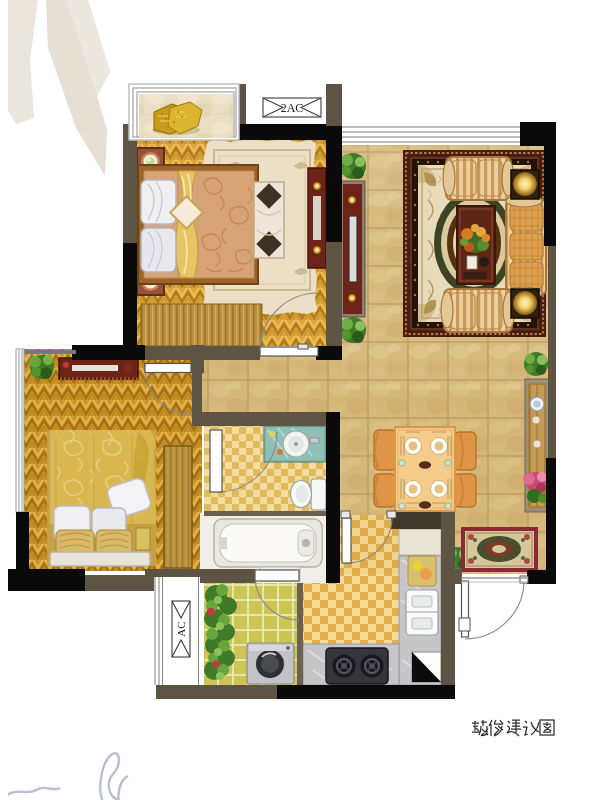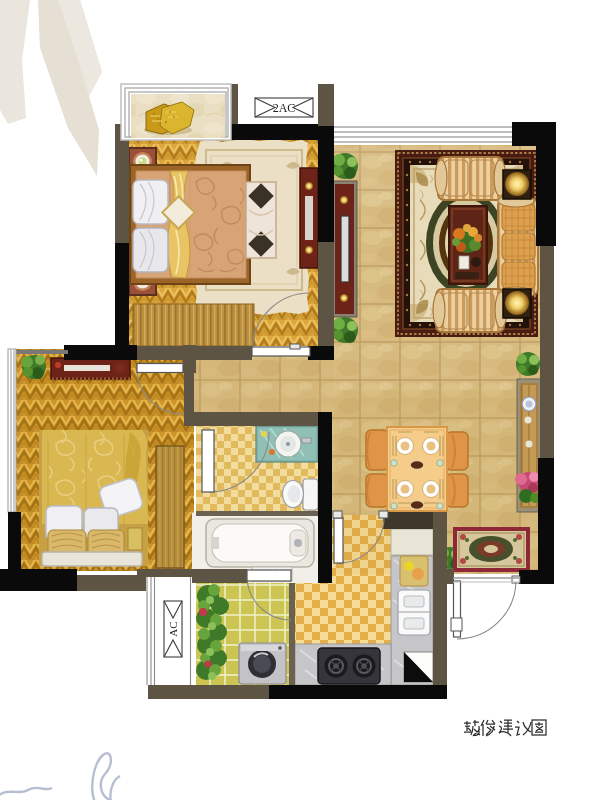--- a/index.html
+++ b/index.html
@@ -1,16 +1,16 @@
 <!DOCTYPE html>
 <html><head>
 <meta charset="utf-8">
 <style>
 html,body{margin:0;padding:0;background:#fff;}
-#page{width:600px;height:800px;position:relative;overflow:hidden;font-family:"Liberation Sans",sans-serif;}
+#page{width:548px;height:800px;position:relative;overflow:hidden;font-family:"Liberation Sans",sans-serif;padding-left:8px;}
 </style>
 </head>
 <body>
 <div id="page">
 <svg width="600" height="800" viewBox="0 0 600 800">
 <defs>
 <pattern id="chev1" width="24" height="16" patternUnits="userSpaceOnUse">
   <rect width="24" height="16" fill="#dba53a"></rect>
   <path d="M-6,14 L0,4 L6,14 L12,4 L18,14 L24,4 L30,14" stroke="#b27c1e" stroke-width="2.6" fill="none"></path>
   <path d="M-6,8 L0,-2 L6,8 L12,-2 L18,8 L24,-2 L30,8" stroke="#ecc05e" stroke-width="2" fill="none"></path>

